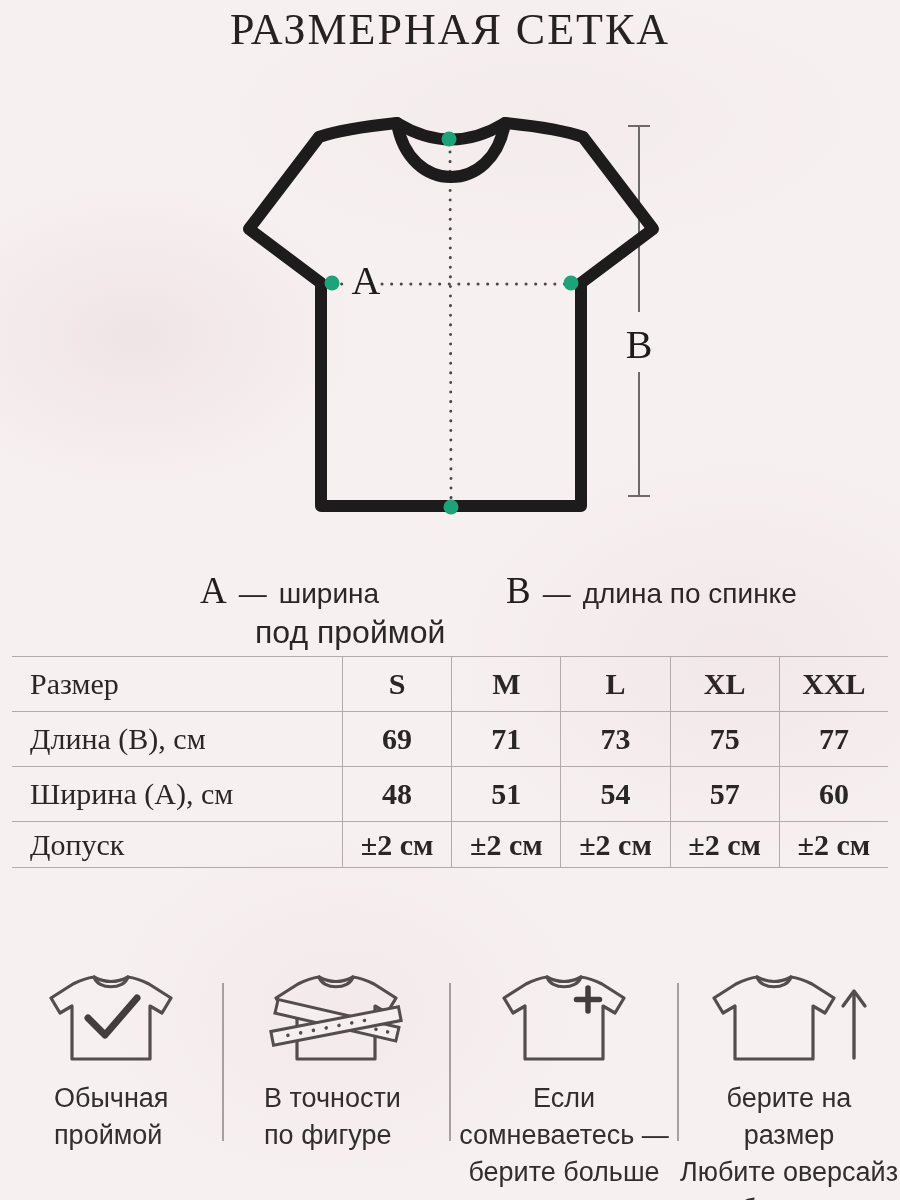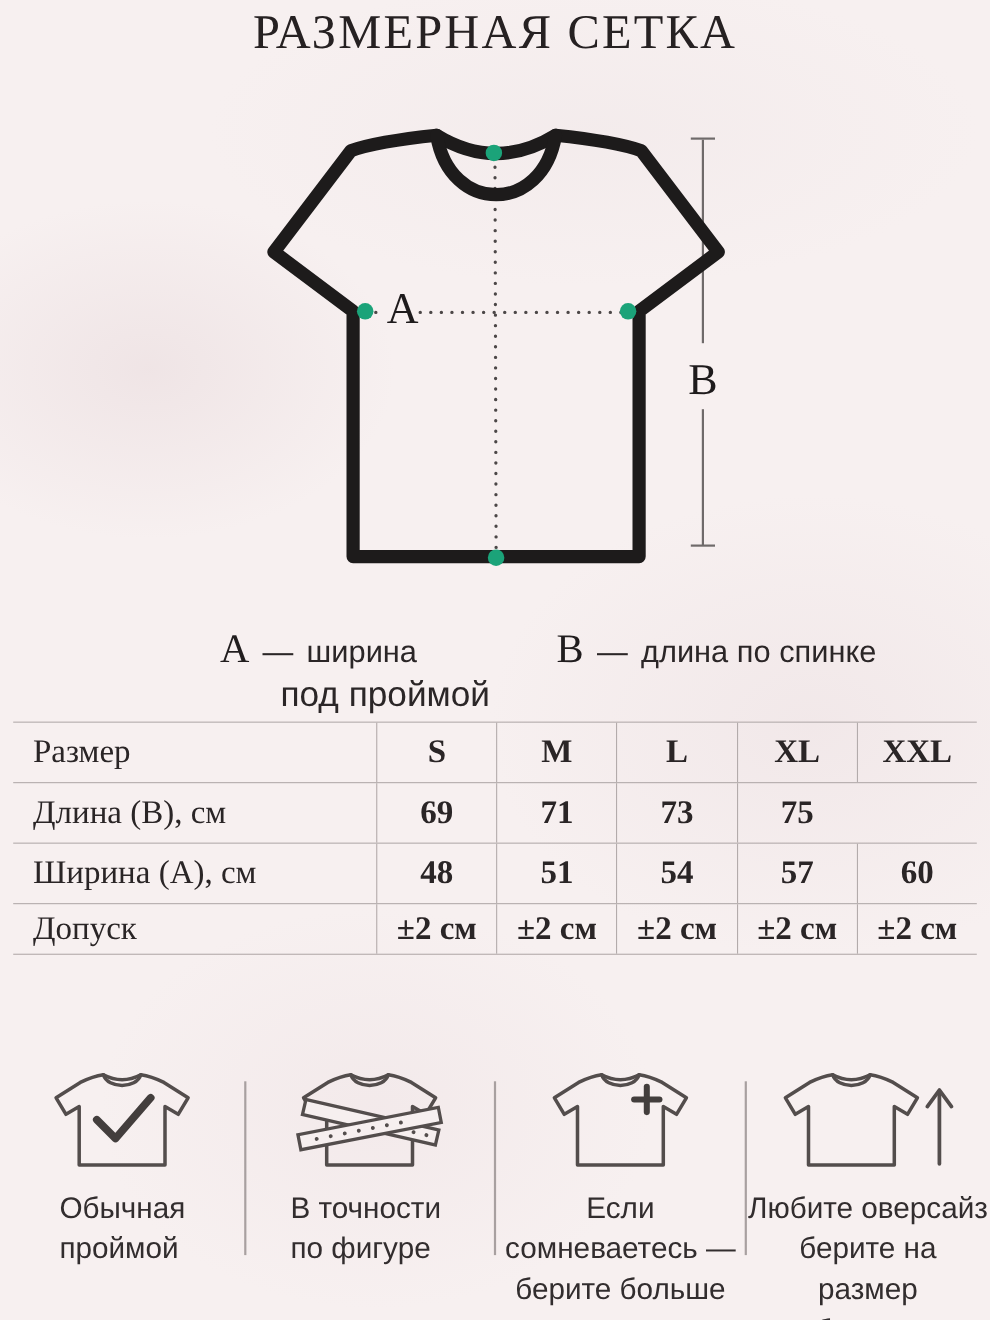--- a/index.html
+++ b/index.html
@@ -175,20 +175,21 @@
       <div class="td">L</div>
       <div class="td">XL</div>
       <div class="td">XXL</div>
     </div>
     <div class="tr">
       <div class="td label">Длина (В), см</div>
       <div class="td">69</div>
       <div class="td">71</div>
       <div class="td">73</div>
       <div class="td">75</div>
+      <div class="td">77</div>
     </div>
     <div class="tr">
       <div class="td label">Ширина (А), см</div>
       <div class="td">48</div>
       <div class="td">51</div>
       <div class="td">54</div>
       <div class="td">57</div>
       <div class="td">60</div>
     </div>
     <div class="tr">
@@ -282,22 +283,22 @@
             <path d="M 58,9 C 50,10 43,13 37,16 L 15,30 L 24,45 L 36,38 L 36,91 L 114,91 L 114,38 L 126,45 L 135,30 L 113,16 C 107,13 100,10 92,9 Q 75,18 58,9 Z"></path>
             <path d="M 58,9 C 62,22 88,22 92,9"></path>
           </g>
           <g stroke="#534d4c" stroke-width="3.4" fill="none" stroke-linecap="round" stroke-linejoin="round">
             <line x1="145" y1="90" x2="145" y2="26"></line>
             <polyline points="134,38 145,23 156,38"></polyline>
           </g>
         </svg>
       </div>
       <div class="caption cap-center">
+        <div>берите на размер</div>
         <div>Любите оверсайз</div>
-        <div>берите на размер</div>
         <div>больше</div>
       </div>
     </div>
 
   </div>
 
   <div class="divider div-1"></div>
   <div class="divider div-2"></div>
   <div class="divider div-3"></div>
 

